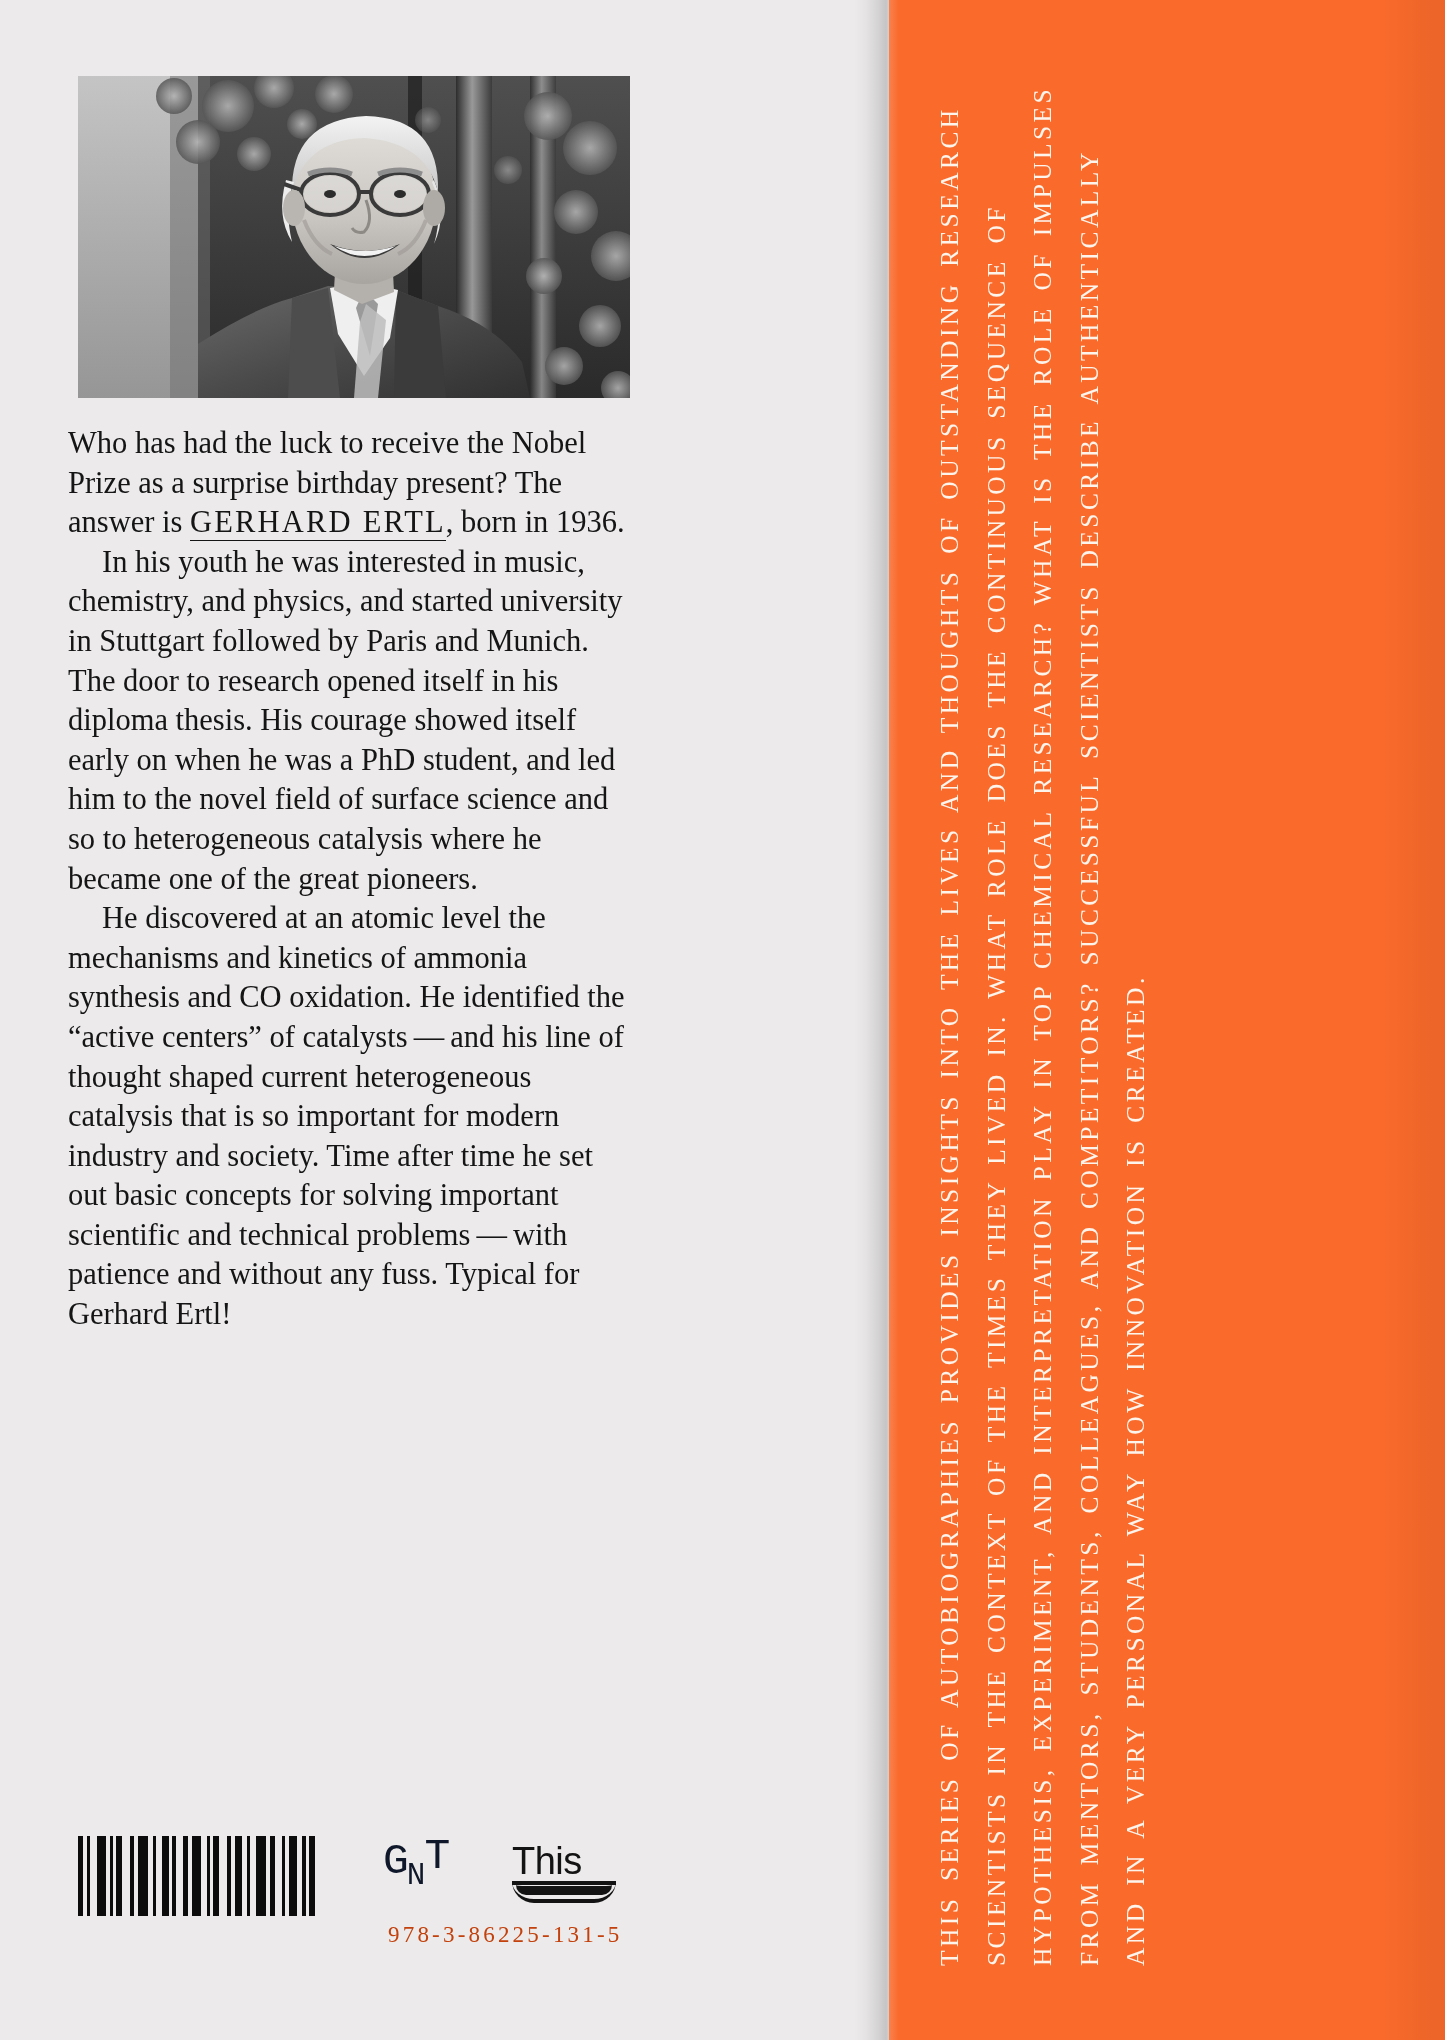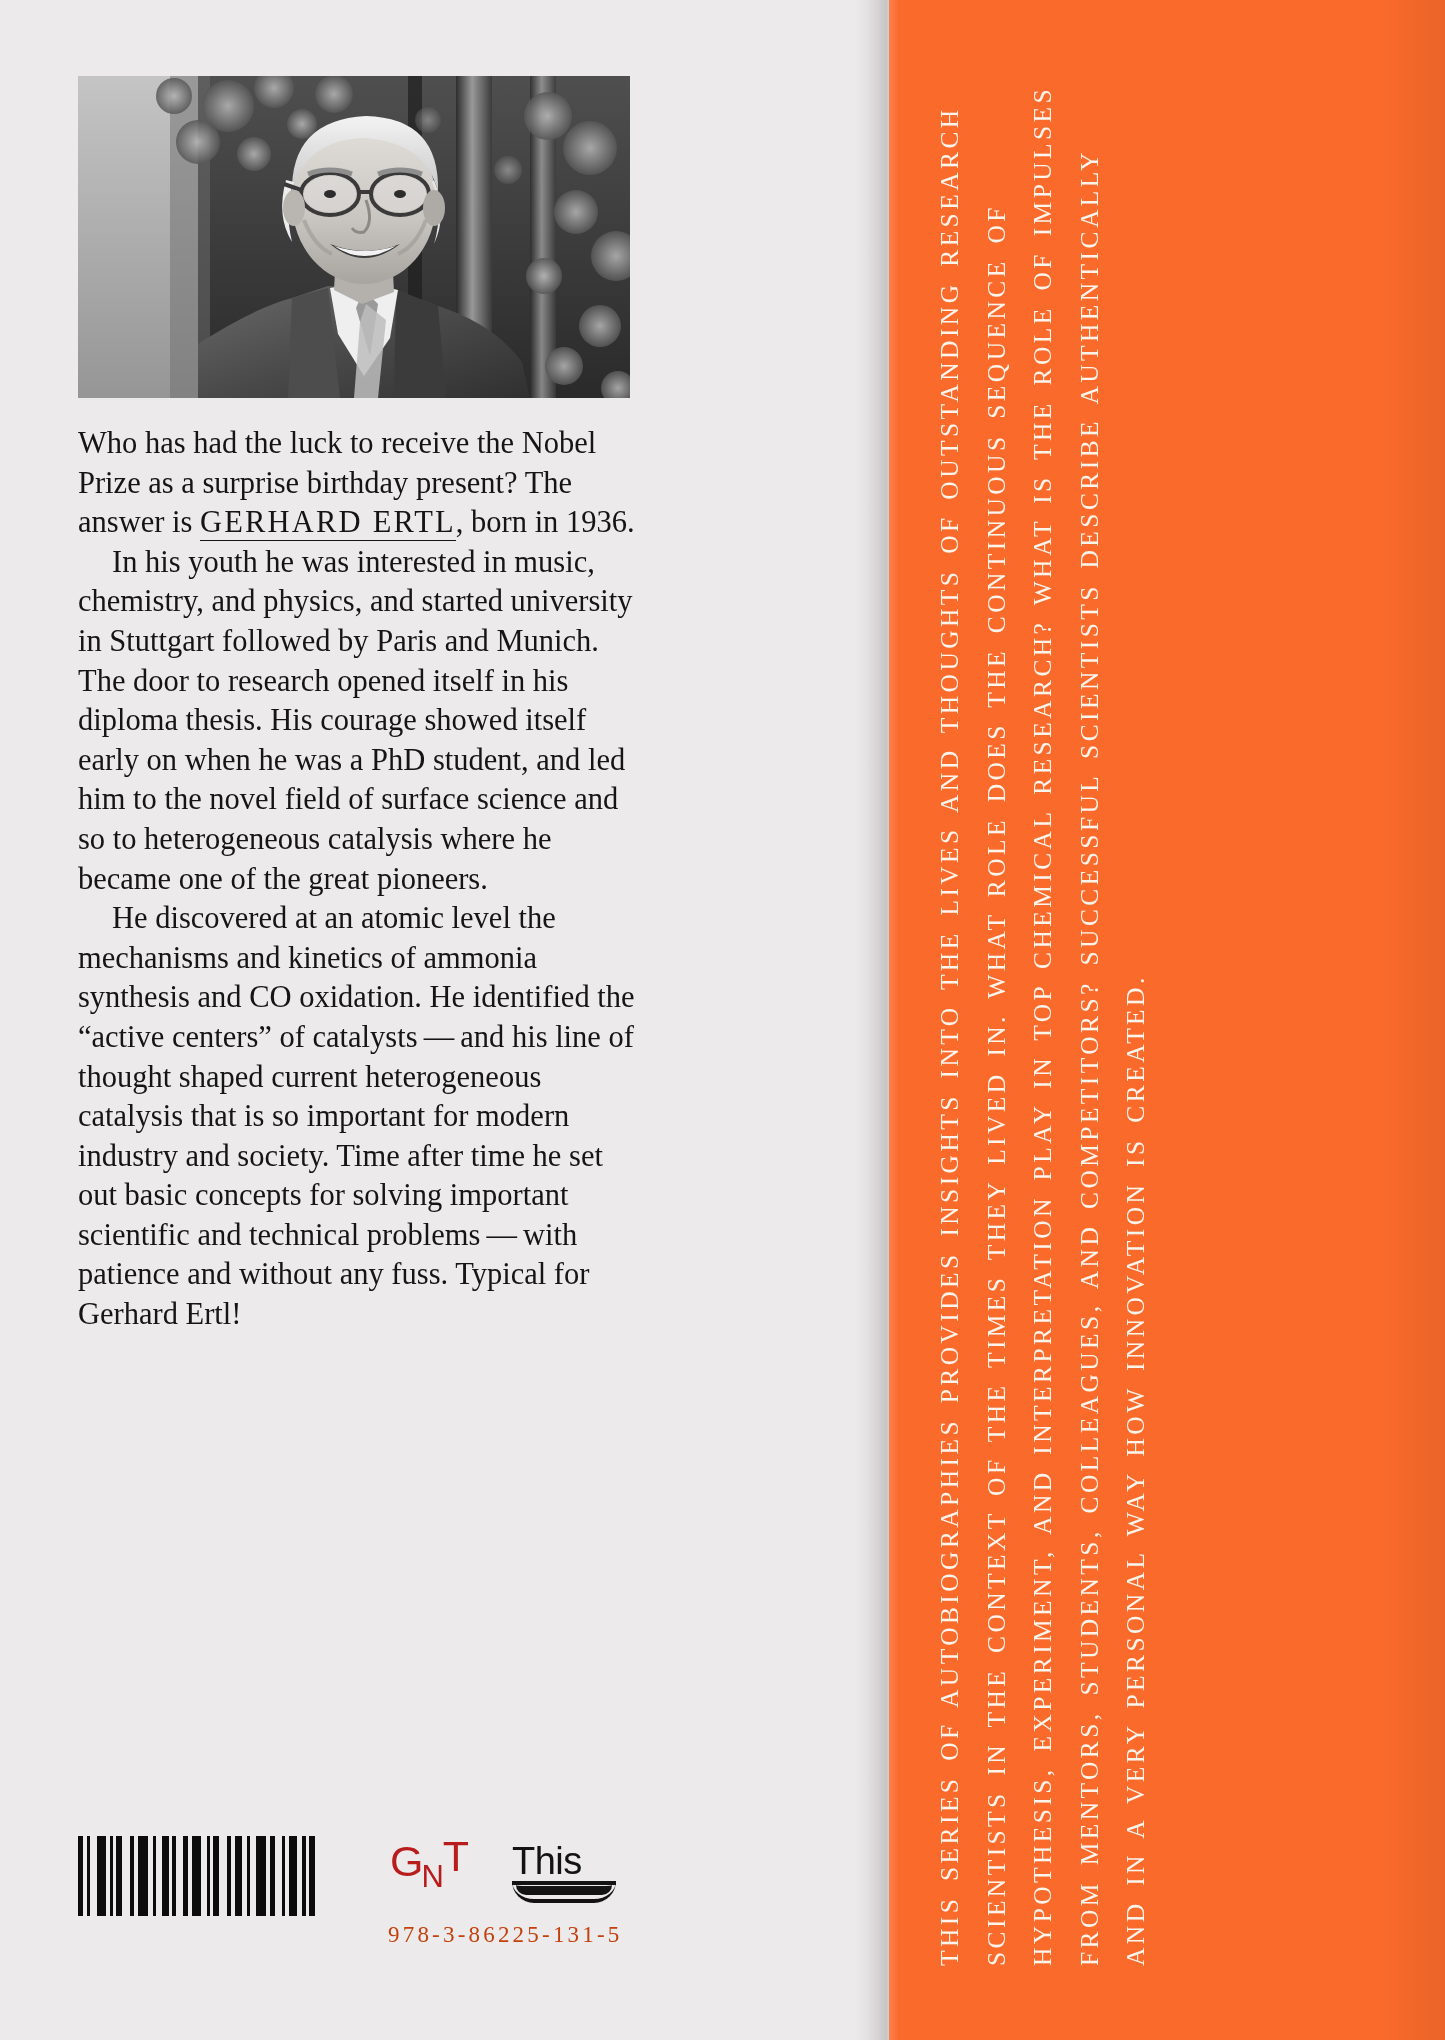--- a/index.html
+++ b/index.html
@@ -110,21 +110,21 @@
     width: 552px;
     height: 322px;
     overflow: hidden;
     background: #4a4a4a;
   }
   .portrait svg { display: block; }
 
   
   .blurb {
     position: absolute;
-    left: 78px;
+    left: 68px;
     top: 424px;
     width: 560px;
     font-family: "Liberation Serif", serif;
     font-size: 30.5px;
     line-height: 39.6px;
     color: #151515;
     text-align: left;
   }
   .blurb p {
     margin: 0;
@@ -159,24 +159,24 @@
   }
   .barcode i {
     display: block;
     background: #0c0c0c;
     height: 100%;
   }
   .barcode i.sp { background: transparent; }
 
   .logo-gnt {
     position: absolute;
-    left: 312px;
+    left: 305px;
     top: 4px;
-    font-family: Liberation Sans, sans-serif;
-    color: #b91c1c;
+    font-family: Liberation Mono, monospace;
+    color: #0f172a;
     line-height: 1;
     white-space: nowrap;
   }
   .logo-gnt .g { font-size: 43px; }
   .logo-gnt .n {
     font-size: 31px;
     position: relative;
     top: 11px;
     left: -2px;
   }

